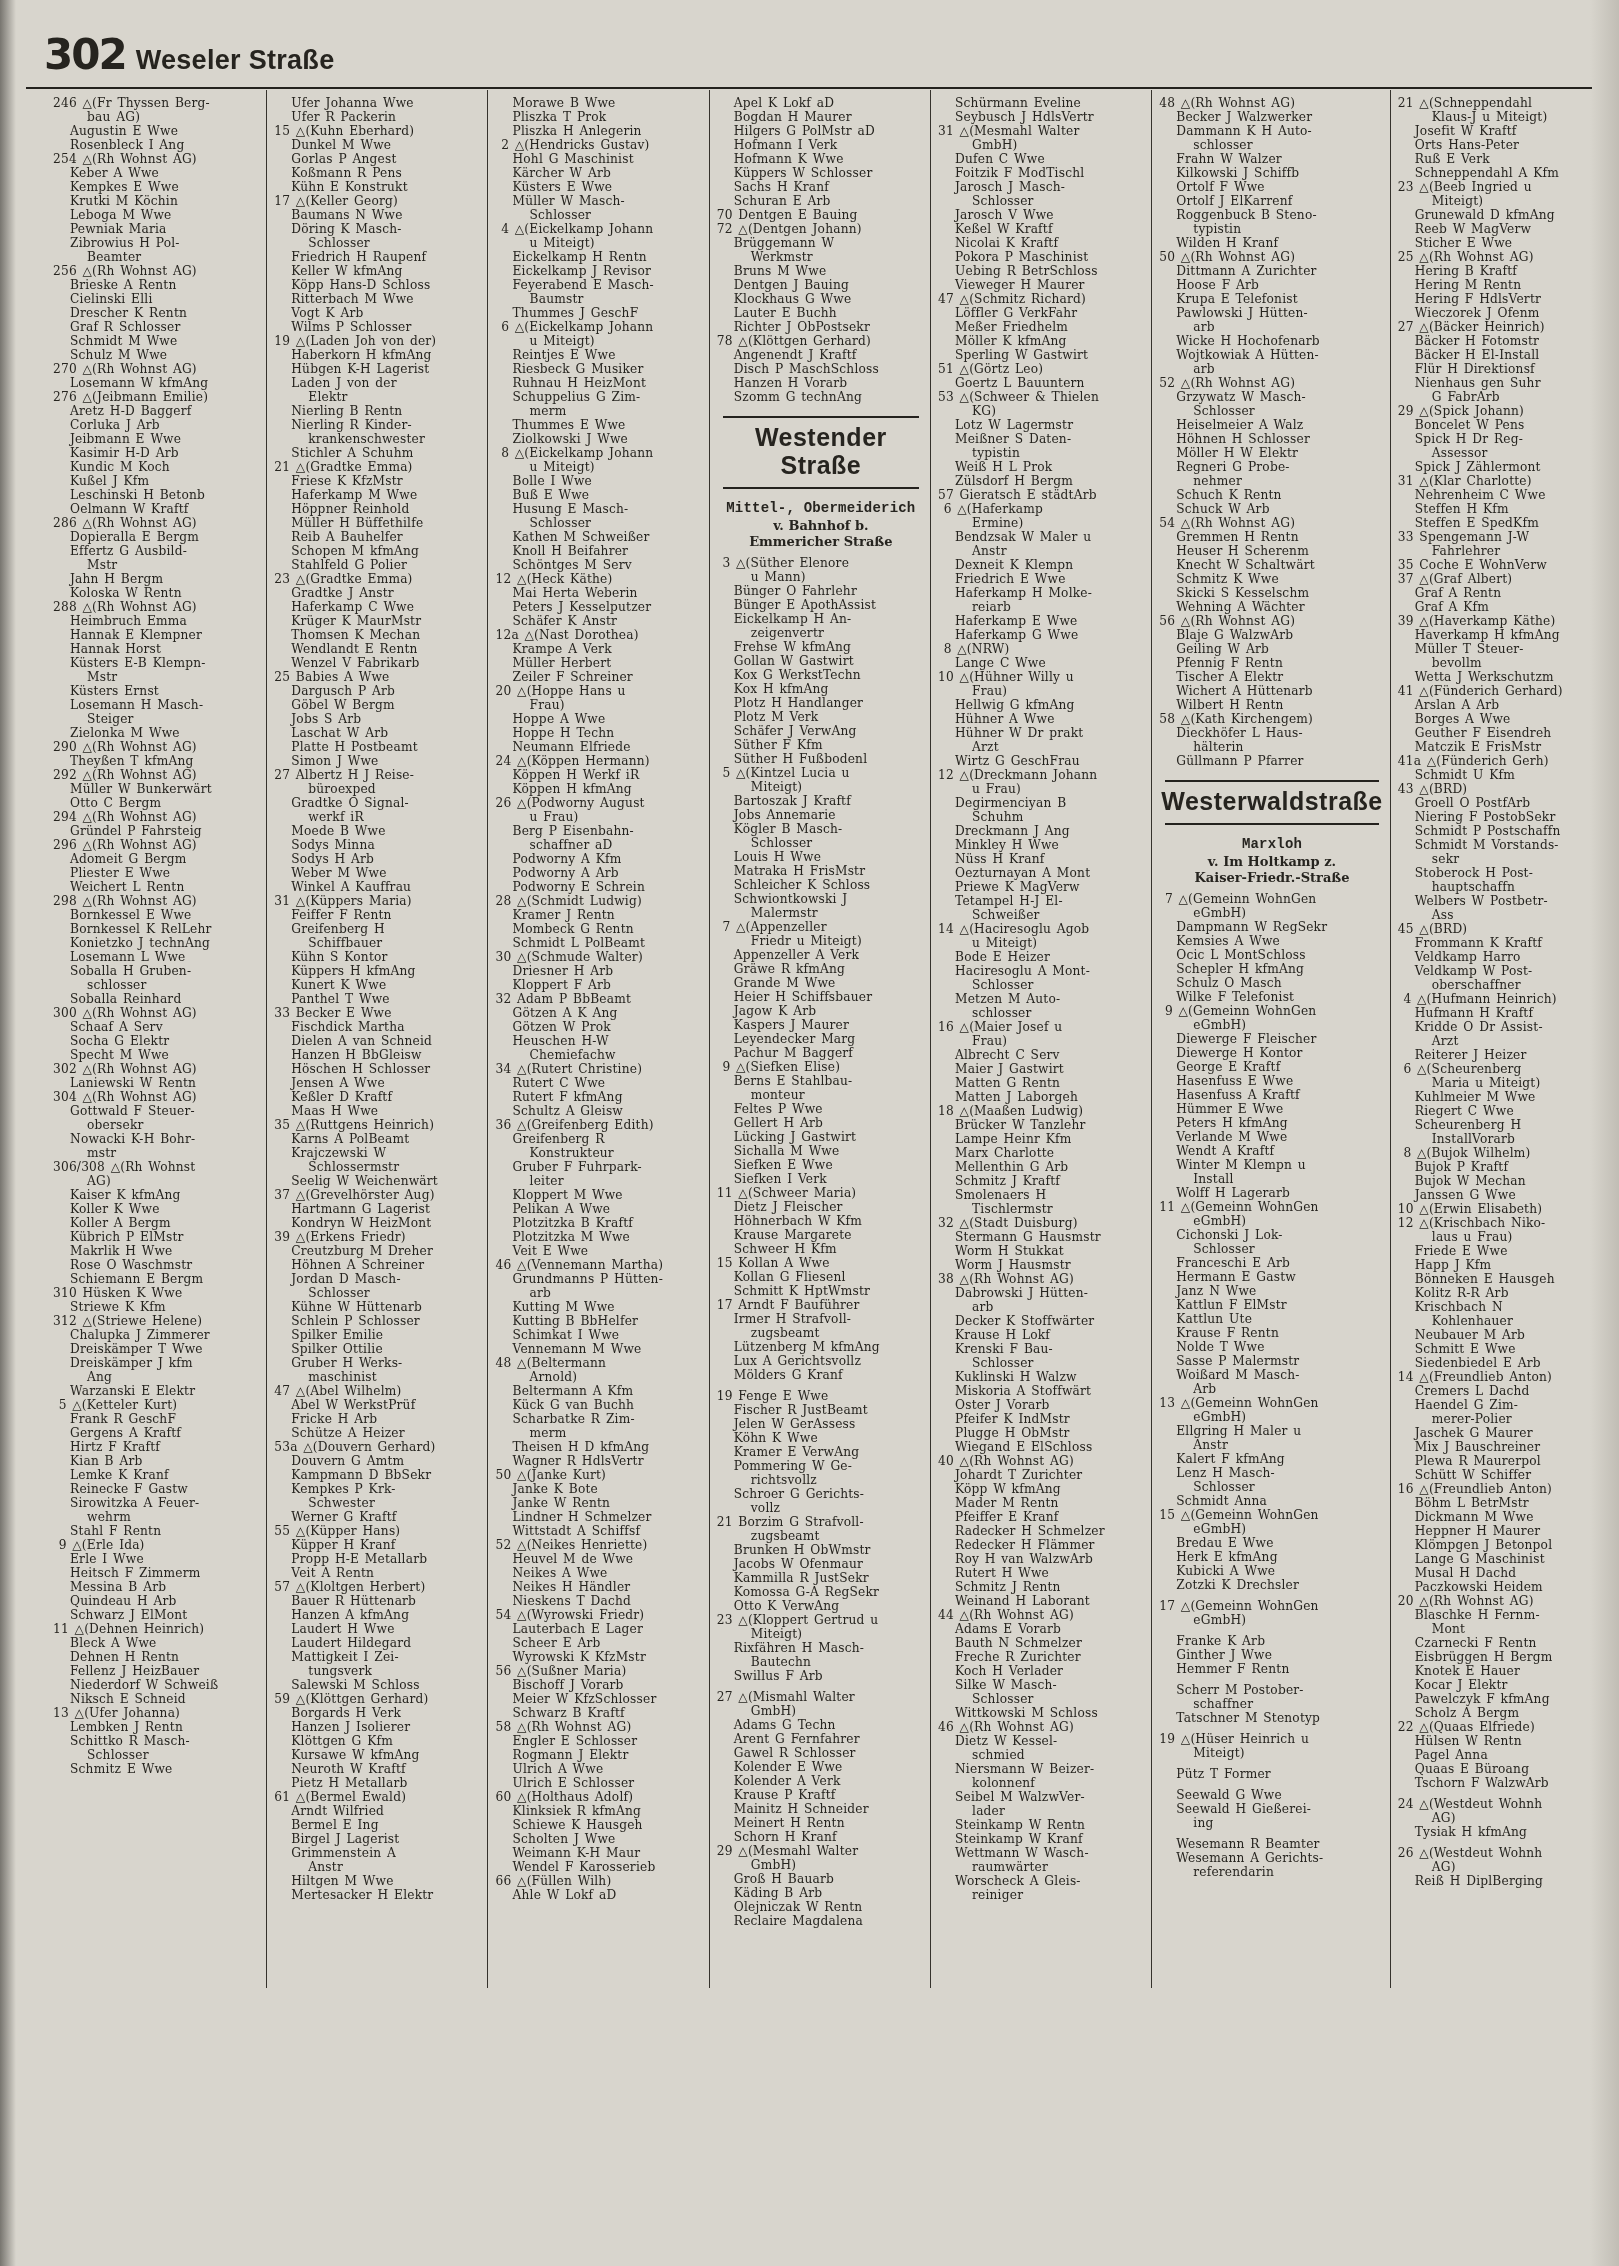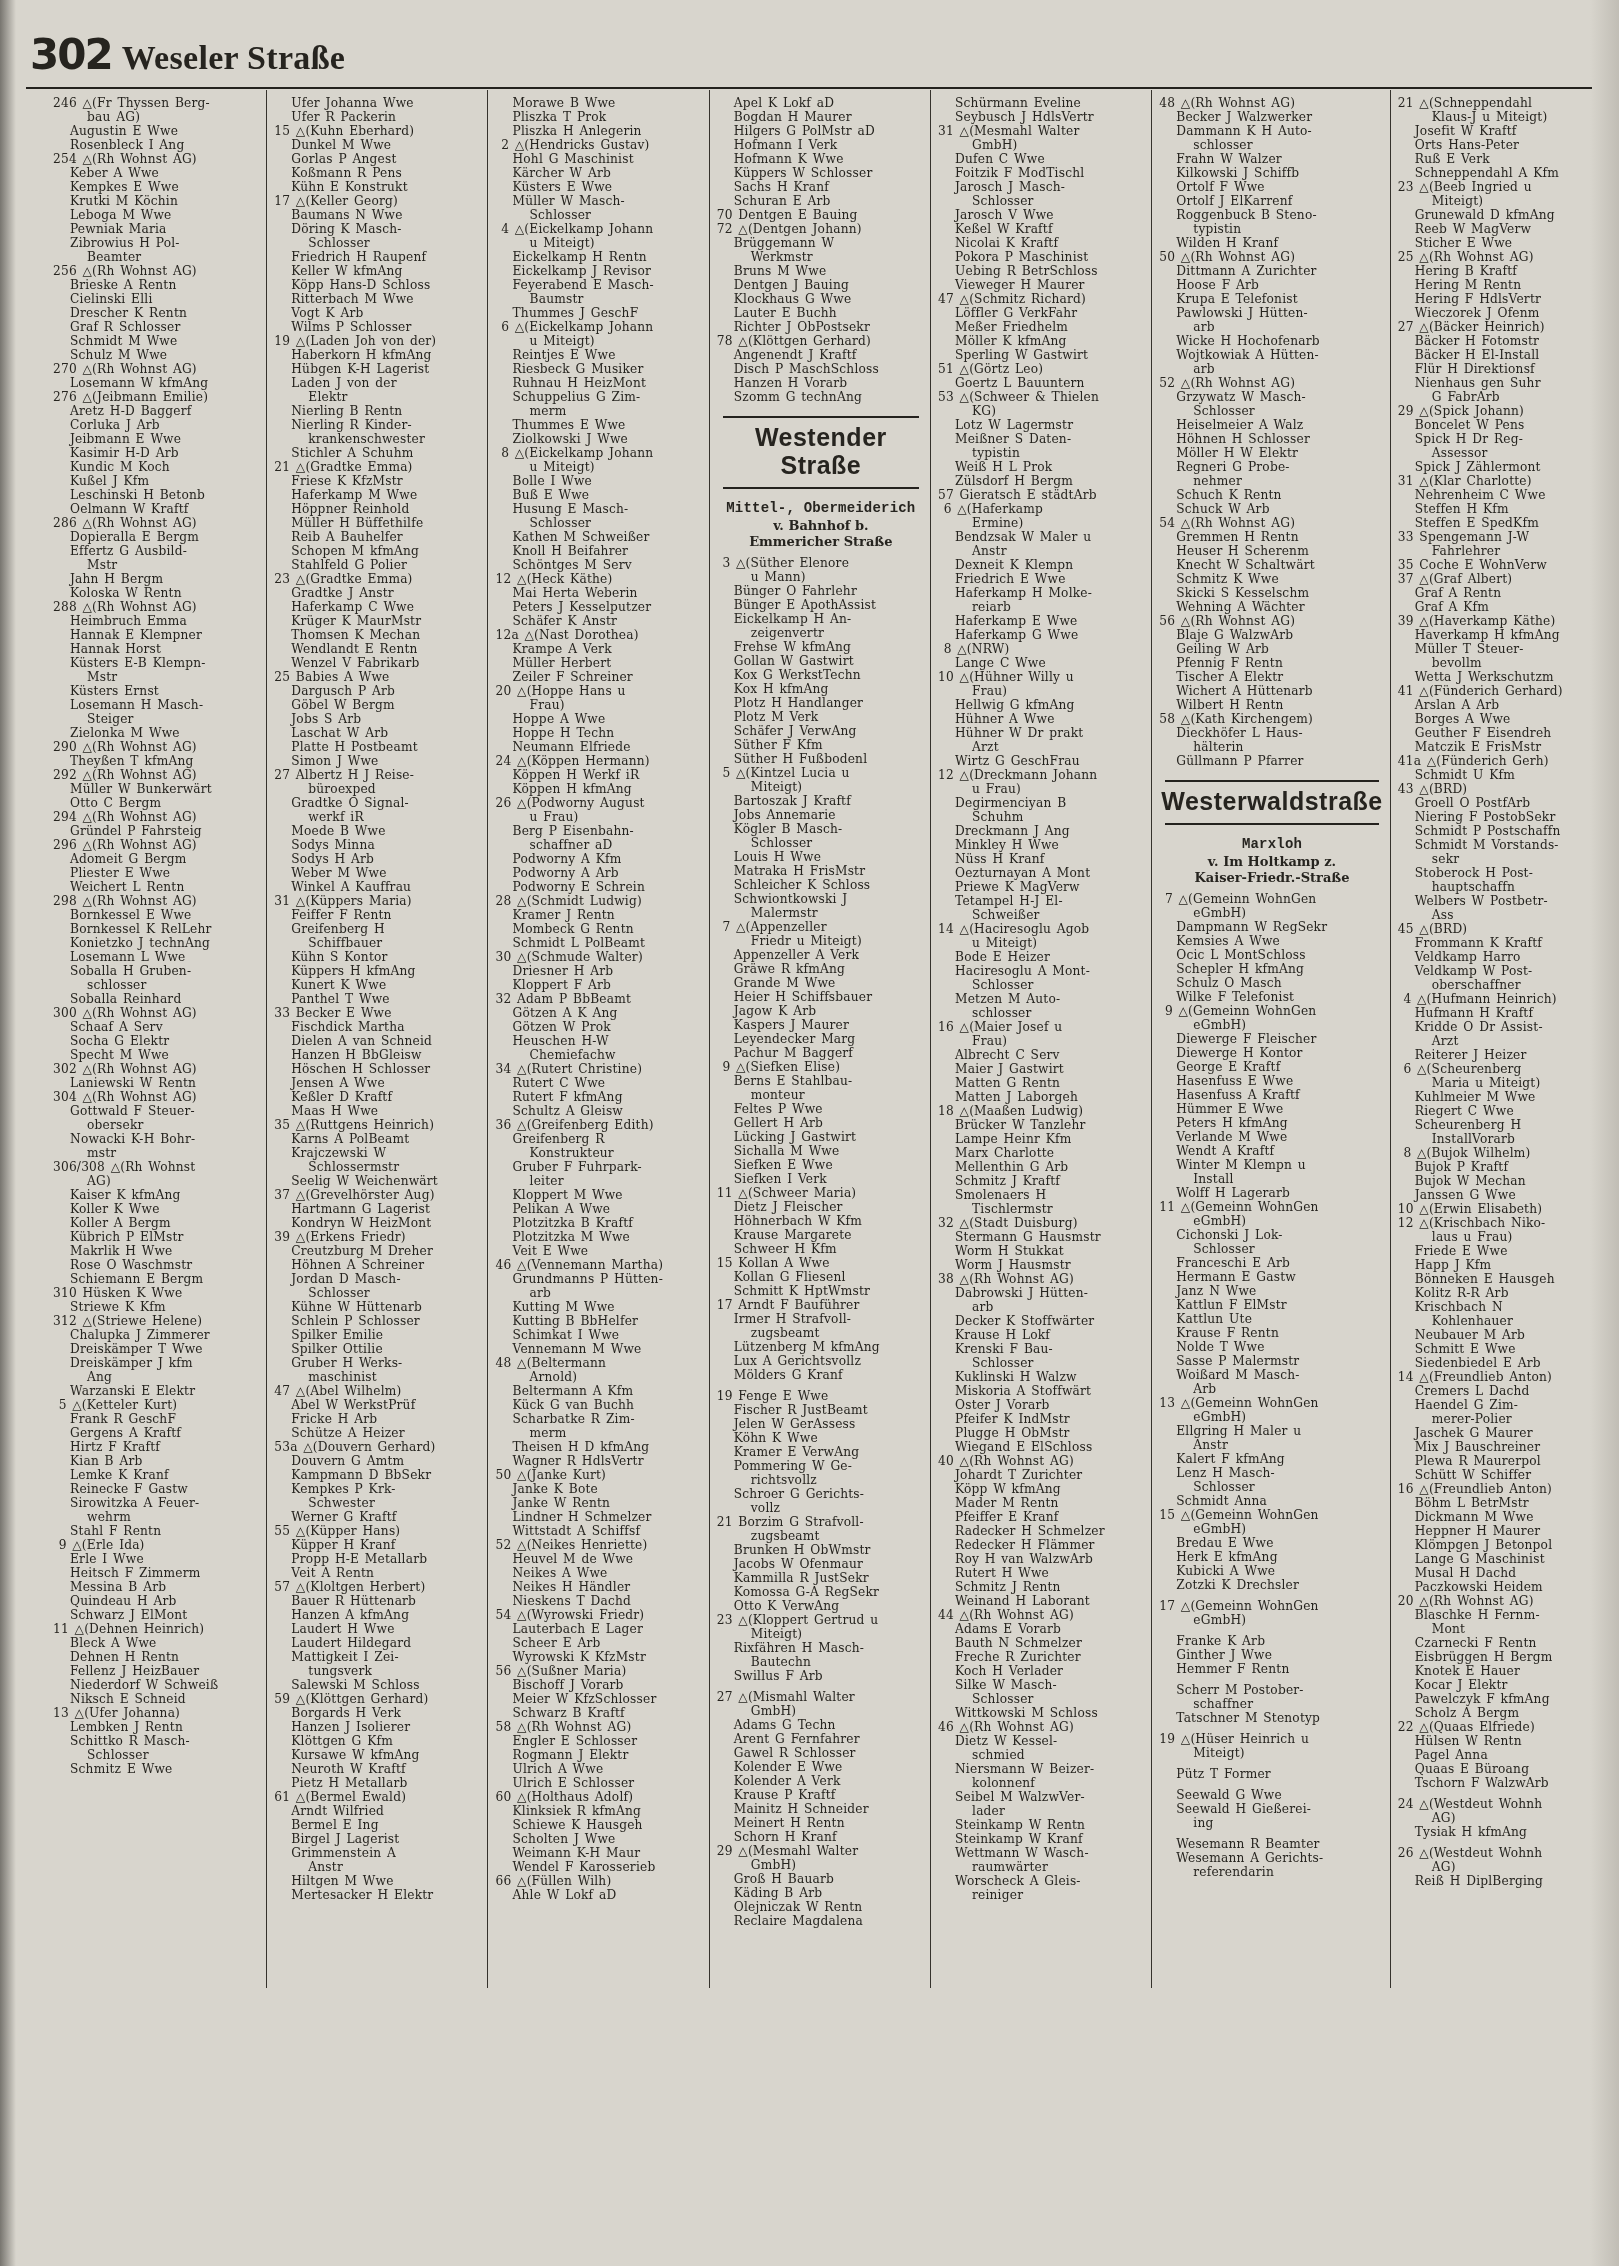--- a/index.html
+++ b/index.html
@@ -16,24 +16,24 @@
     background:linear-gradient(90deg,rgba(40,38,34,.55),rgba(40,38,34,0));
     pointer-events:none;
   }
   body::after{
     content:"";position:absolute;right:0;top:0;width:30px;height:2267px;
     background:linear-gradient(270deg,rgba(120,115,105,.25),rgba(120,115,105,0));
     pointer-events:none;
   }
   .page-header{position:absolute;top:34px;left:30px;display:flex;align-items:baseline;gap:10px;}
   .page-number{
-    font-family:"DejaVu Sans", sans-serif;font-weight:800;font-size:42px;line-height:42px;letter-spacing:-2px;
+    font-family:"DejaVu Sans", sans-serif;font-weight:800;font-size:42px;line-height:42px;letter-spacing:-2px;margin-left:14px;
   }
   .street-title{
-    font-family:Liberation Serif, serif;font-weight:700;font-size:34px;letter-spacing:0.3px;text-align:right;
+    font-family:Liberation Sans, sans-serif;font-weight:700;font-size:27px;letter-spacing:0.3px;text-align:right;
   }
   .header-rule{position:absolute;top:87px;left:26px;width:1566px;height:2px;background:#24221e;}
   .columns{
     position:absolute;top:90px;left:26px;width:1566px;
     display:grid;grid-template-columns:repeat(7,1fr);margin-left:20px;
   }
   .col{
     border-right:1px solid #35322c;
     min-height:1898px;
     padding:6px 5px 0 7px;

